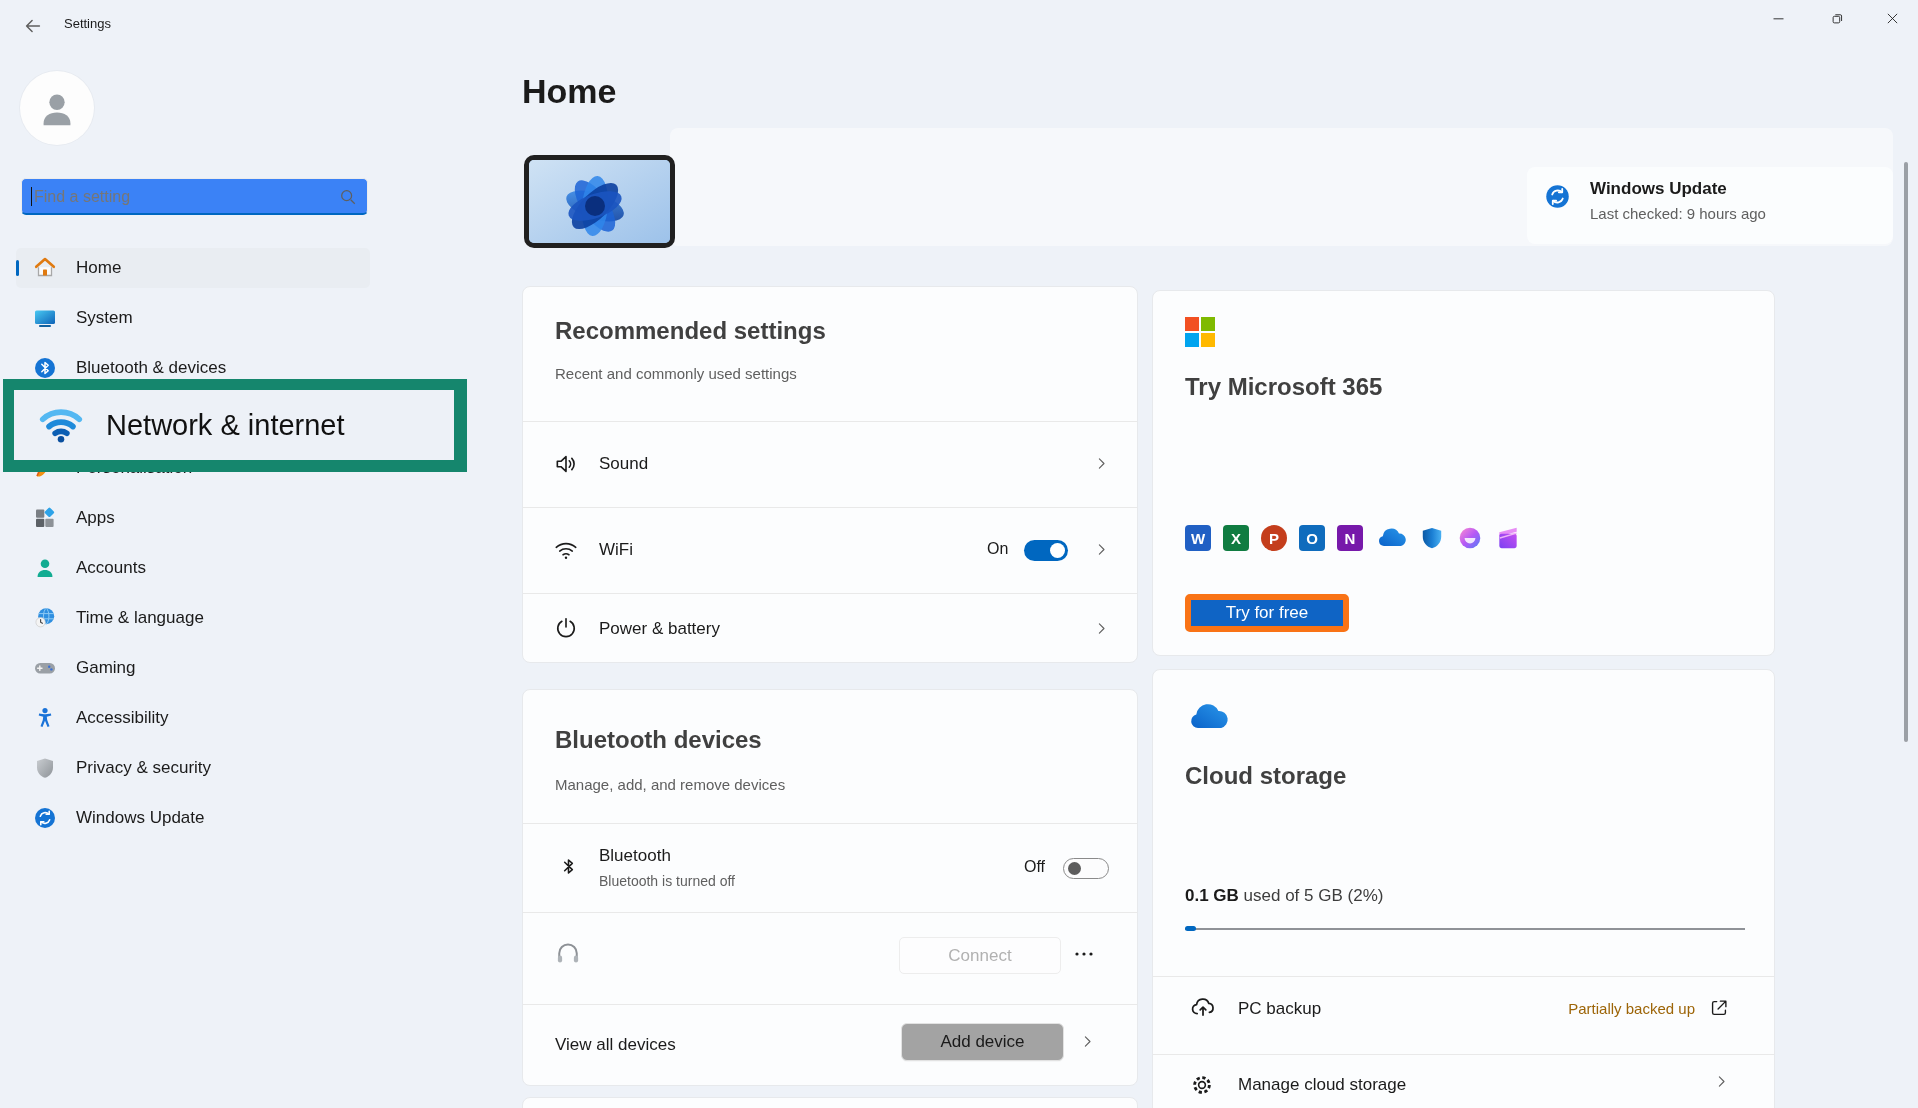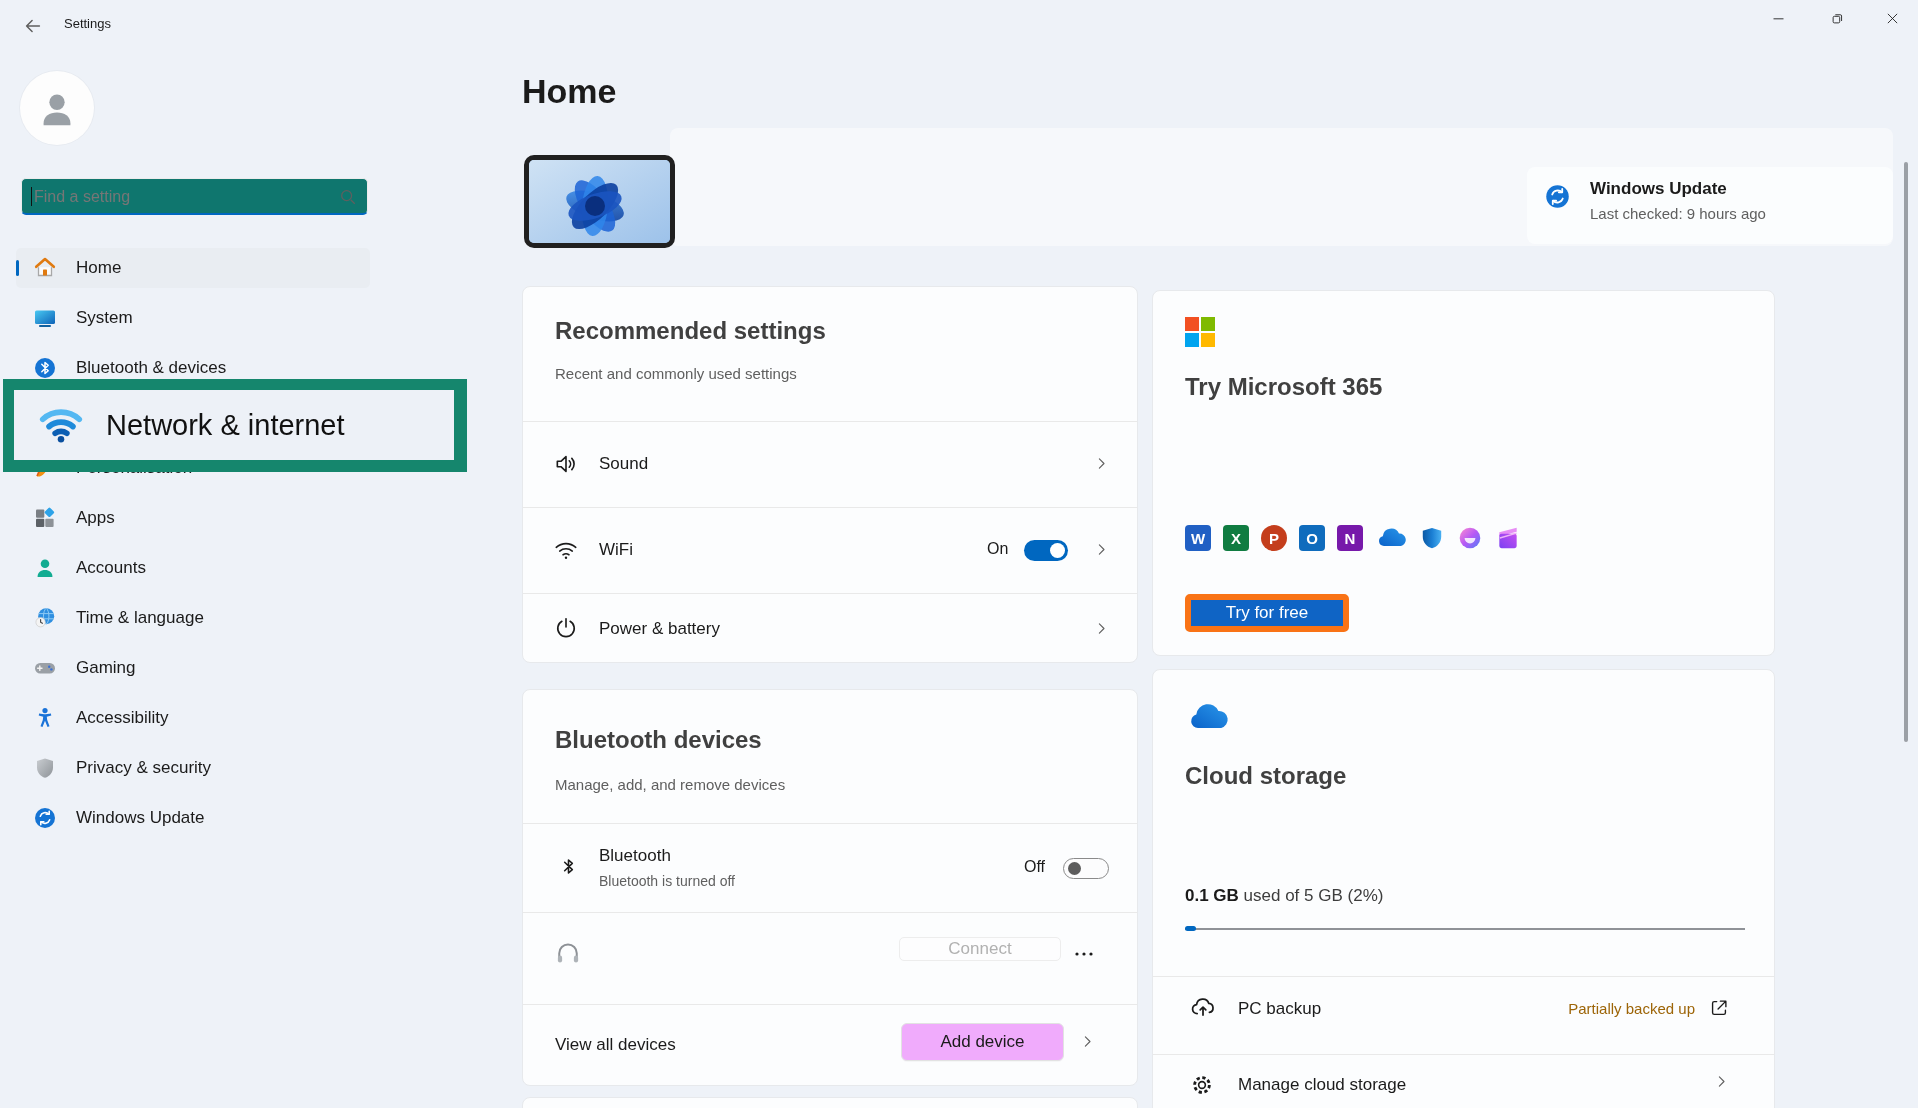--- a/index.html
+++ b/index.html
@@ -5,21 +5,21 @@
   html,body{margin:0;padding:0}
   body{width:1918px;height:1108px;overflow:hidden;background:#eef2f8;
        font-family:"Liberation Sans","DejaVu Sans",sans-serif;color:#1b1b1b;position:relative}
   .abs{position:absolute}
   svg{display:block}
   
   .titlebar{position:absolute;left:0;top:0;width:100%;height:50px}
   .win-btn{position:absolute;top:0;width:46px;height:36px;display:flex;align-items:center;justify-content:center;cursor:default}
   
   .avatar{position:absolute;left:20px;top:71px;width:74px;height:74px;border-radius:50%;background:#fdfdfd;display:flex;align-items:center;justify-content:center;box-shadow:0 0 0 1px rgba(0,0,0,.03)}
-  .searchbox{position:absolute;left:21px;top:178px;width:347px;height:37px;background:#0f766e;border:1px solid #ececec;border-bottom:2px solid #0067c0;border-radius:5px;box-sizing:border-box}
+  .searchbox{position:absolute;left:21px;top:178px;width:347px;height:37px;background:#3b82f6;border:1px solid #ececec;border-bottom:2px solid #0067c0;border-radius:5px;box-sizing:border-box}
   .searchbox input{position:absolute;left:10px;top:2px;width:300px;height:29px;border:none;outline:none;font-size:16px;font-family:inherit;color:#1b1b1b;background:transparent}
   .searchbox input::placeholder{color:#767676;opacity:1}
   .caret{position:absolute;left:9px;top:8px;width:1px;height:19px;background:#111}
   .search-ic{position:absolute;right:10px;top:9px}
   .nav-item{position:absolute;left:16px;width:354px;height:40px;border-radius:5px;display:flex;align-items:center;box-sizing:border-box;padding-left:17px;cursor:default}
   .nav-item.selected{background:#e9edf2}
   .accent-bar{position:absolute;left:0;top:12px;width:3px;height:16px;border-radius:2px;background:#0067c0}
   .nav-ic{width:24px;height:24px;margin-right:19px;flex:0 0 auto}
   .nav-label{font-size:17px;color:#1b1b1b;white-space:nowrap}
   
@@ -38,21 +38,21 @@
   .row-label{font-size:17px;color:#1b1b1b;white-space:nowrap}
   .row-sub{font-size:14px;color:#5f5f5f;white-space:nowrap}
   .chev{width:17px;height:17px}
   .toggle-on{position:absolute;width:44px;height:21px;border-radius:12px;background:#0067c0;cursor:default}
   .toggle-on::after{content:"";position:absolute;right:3px;top:3px;width:15px;height:15px;border-radius:50%;background:#fff}
   .toggle-off{position:absolute;width:46px;height:21px;border-radius:12px;background:#fcfcfd;border:1px solid #8a8a8a;box-sizing:border-box;cursor:default}
   .toggle-off::after{content:"";position:absolute;left:4px;top:3px;width:13px;height:13px;border-radius:50%;background:#5c5c5c}
   .toggle-state{font-size:16px;color:#1b1b1b}
   .btn{display:flex;align-items:center;justify-content:center;font-size:17px;font-family:inherit;border-radius:5px;box-sizing:border-box;cursor:default;white-space:nowrap}
   .btn-ghost{background:#fdfdfe;border:1px solid #ededed;color:#b1b1b1}
-  .btn-outline{background:#f0abfc;border:1px solid #e2e2e2;color:#1b1b1b;border-radius:6px;box-shadow:0 1px 1px rgba(0,0,0,.03)}
+  .btn-outline{background:#a3a3a3;border:1px solid #e2e2e2;color:#1b1b1b;border-radius:6px;box-shadow:0 1px 1px rgba(0,0,0,.03)}
   .btn-primary{background:#0f64c5;border:6px solid #f97316;color:#ffffff}
   .m365-ic{width:26px;height:26px;border-radius:4px;display:flex;align-items:center;justify-content:center;color:#fff;font-weight:700;font-size:15px}
   .track{position:absolute;width:560px;height:5px}
   .track .line{position:absolute;left:0;right:0;top:2px;height:1.5px;background:#8f9297}
   .track .fill{position:absolute;left:0;top:0;height:5px;border-radius:3px;background:#0067c0;min-width:6px}
   .status-warn{font-size:15px;color:#9d6508;white-space:nowrap}
   .scroll-thumb{position:absolute;left:1904px;top:162px;width:4px;height:580px;border-radius:2px;background:#9ba0a6}
 </style>
 </head>
 <body>
@@ -374,21 +374,21 @@
   <div class="divider" style="top:222px"></div>
 
   <div>
     <span class="abs" style="left:30px;top:248px">
       <svg width="30" height="30" viewBox="0 0 24 24" fill="none" stroke="#8d9196" stroke-width="1.6">
           <path d="M5 15.5v-3.3a7 7 0 0 1 14 0v3.3"></path>
           <rect x="3.9" y="14" width="3.4" height="5.6" rx="1.7" fill="#aeb3b8" stroke="none"></rect>
           <rect x="16.7" y="14" width="3.4" height="5.6" rx="1.7" fill="#aeb3b8" stroke="none"></rect>
         </svg>
     </span>
-    <button class="btn btn-ghost abs" style="left:376px;top:247px;width:162px;height:24px">Connect</button>
+    <button class="btn btn-ghost abs" style="left:376px;top:247px;width:162px;height:37px">Connect</button>
     <span class="abs" style="left:551px;top:258px">
       <svg width="20" height="12" viewBox="0 0 20 12" fill="#1b1b1b">
           <circle cx="3" cy="6" r="1.6"></circle>
           <circle cx="10" cy="6" r="1.6"></circle>
           <circle cx="17" cy="6" r="1.6"></circle>
         </svg>
     </span>
   </div>
   <div class="divider" style="top:314px"></div>
 

